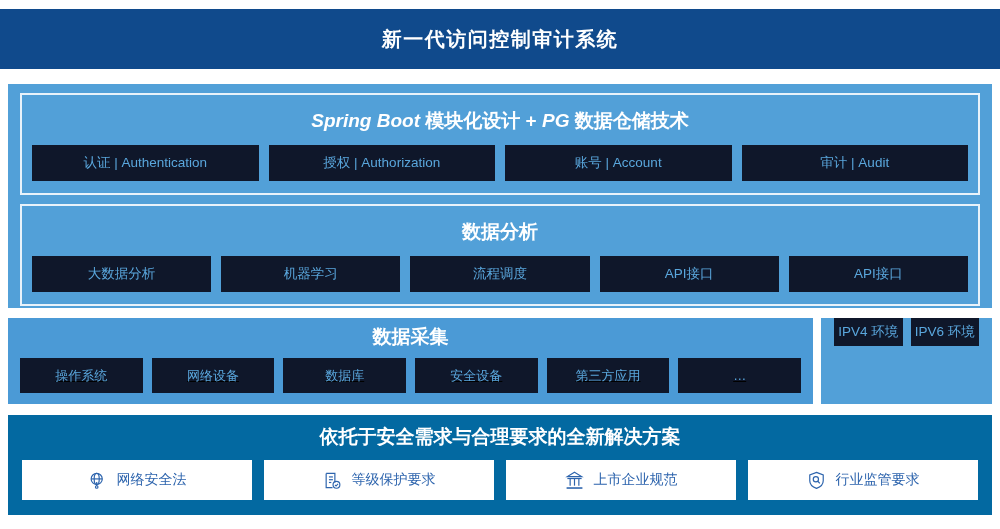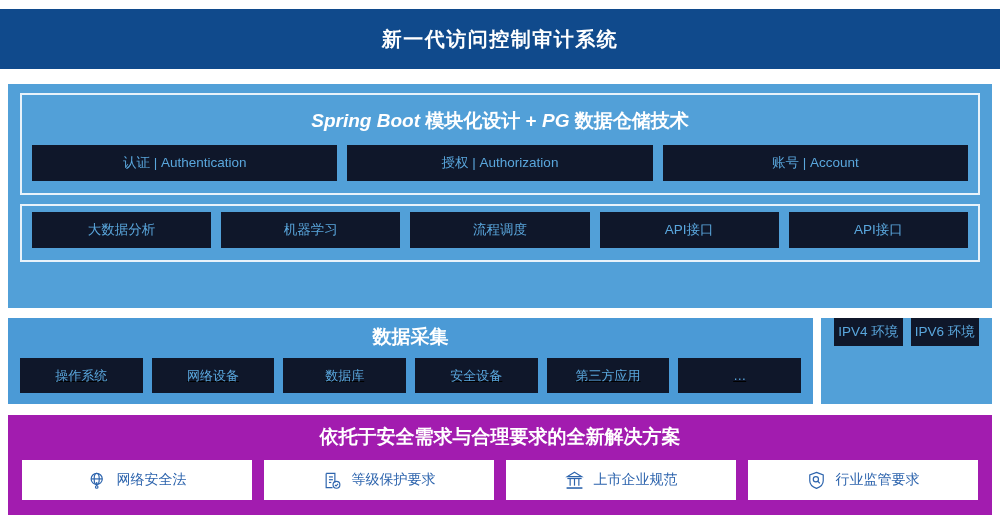--- a/index.html
+++ b/index.html
@@ -58,21 +58,21 @@
     position: absolute; left: 821px; top: 318px; width: 171px; height: 86px;
     background: #52a0d8;
     display: flex; justify-content: center;
     gap: 8px; padding: 0 13px;
   }
   .panel-ipv .chip { height: 28px; font-size: 13.5px; }
 
   
   .band-bottom {
     position: absolute; left: 8px; top: 415px; width: 984px; height: 100px;
-    background: #a21caf; padding: 0 14px;
+    background: #0369a1; padding: 0 14px;
   }
   .band-bottom .group-title { padding: 9px 0 10px 0; font-size: 19px; }
   .law-row { display: flex; gap: 12px; }
   .law-chip {
     flex: 1 1 0; height: 40px; background: #ffffff;
     display: flex; align-items: center; justify-content: center; gap: 10px;
     color: #2d64ad; font-size: 14px; white-space: nowrap;
   }
   .law-icon { width: 19px; height: 19px; display: block; flex: 0 0 auto; }
   .law-icon svg { width: 19px; height: 19px; display: block; }
@@ -87,24 +87,26 @@
   </div>
 
   <div class="panel-upper">
 
     <div class="group">
       <div class="group-title"><span class="it">Spring Boot</span><span> 模块化设计 + </span><span class="it">PG</span><span> 数据仓储技术</span></div>
       <div class="chip-row">
         <div class="chip">认证 | Authentication</div>
         <div class="chip">授权 | Authorization</div>
         <div class="chip">账号 | Account</div>
+        <div class="chip">审计 | Audit</div>
       </div>
     </div>
 
     <div class="group">
+      <div class="group-title">数据分析</div>
       <div class="chip-row">
         <div class="chip">大数据分析</div>
         <div class="chip">机器学习</div>
         <div class="chip">流程调度</div>
         <div class="chip">API接口</div>
         <div class="chip">API接口</div>
       </div>
     </div>
   </div>
 

